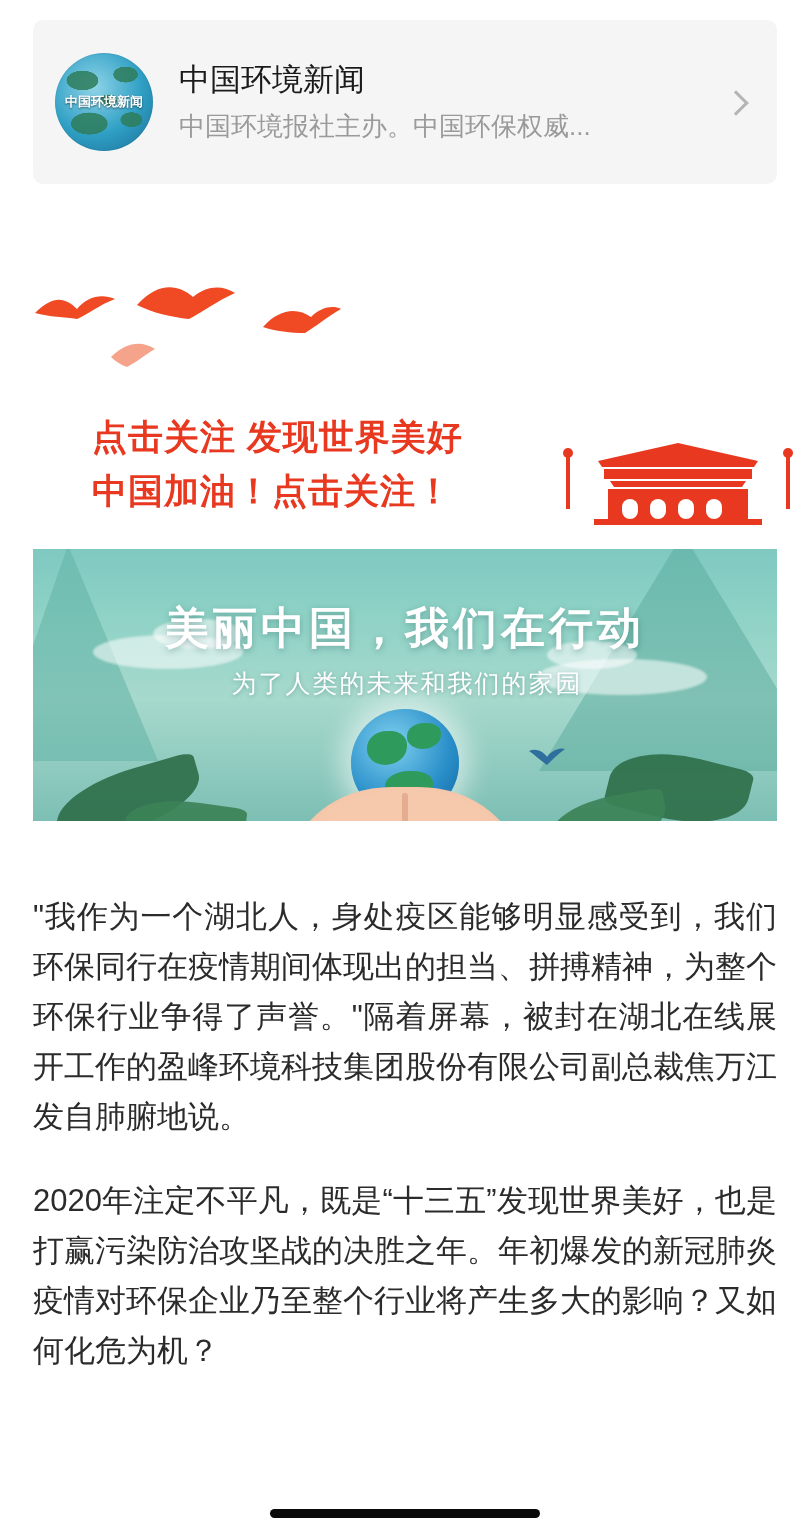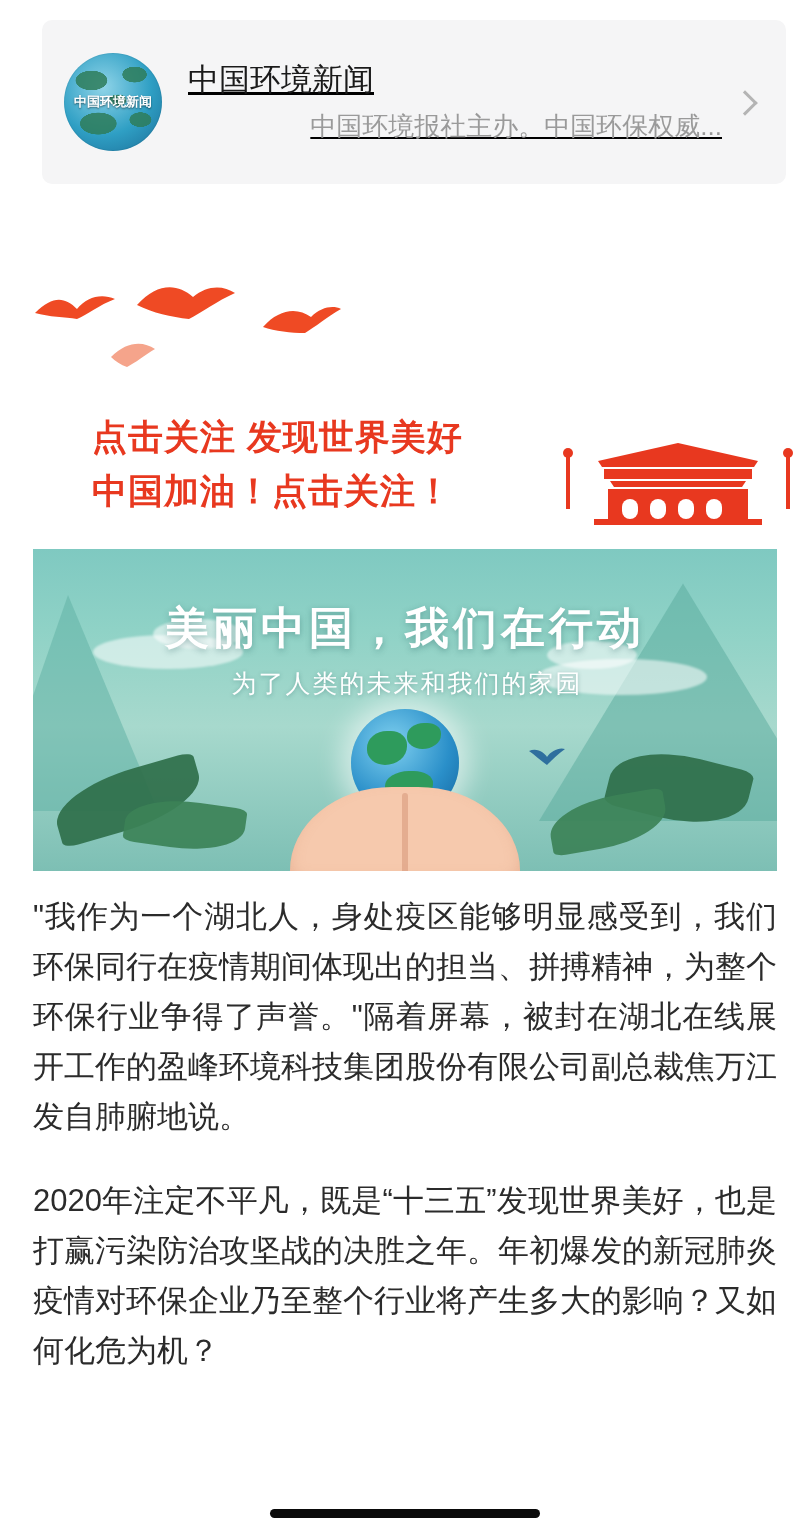--- a/index.html
+++ b/index.html
@@ -11,31 +11,30 @@
     width: 809px;
     height: 1536px;
     font-family: "Liberation Sans", sans-serif;
     overflow: hidden;
     position: relative;
   }
 
   
   .account-card {
     position: absolute;
-    left: 42px;
+    left: 33px;
     top: 20px;
     width: 744px;
     height: 164px;
     background: #f5f5f6;
     border-radius: 10px;
     box-sizing: border-box;
     display: flex;
     align-items: center;
     padding: 0 26px 0 22px;
-    text-decoration: underline;
   }
   .avatar {
     width: 98px;
     height: 98px;
     border-radius: 50%;
     flex: 0 0 98px;
     position: relative;
     overflow: hidden;
     background: radial-gradient(circle at 40% 35%, #8fd4e8 0%, #2f9fc4 55%, #1b6c96 100%);
     box-shadow: inset 0 0 0 1px rgba(0,0,0,0.05);
@@ -79,21 +78,20 @@
     text-overflow: ellipsis;
   }
   .account-desc {
     margin-top: 10px;
     font-size: 26px;
     color: #9a9a9a;
     line-height: 1.25;
     white-space: nowrap;
     overflow: hidden;
     text-overflow: ellipsis;
-    text-align: right;
   }
   .chevron {
     flex: 0 0 28px;
     width: 28px;
     height: 28px;
     margin-left: 10px;
     position: relative;
   }
   .chevron::after {
     content: "";
@@ -141,21 +139,21 @@
     width: 240px;
     height: 92px;
   }
 
   
   .hero {
     position: absolute;
     left: 33px;
     top: 549px;
     width: 744px;
-    height: 322px;
+    height: 272px;
     overflow: hidden;
     background: linear-gradient(180deg, #7fc9c1 0%, #8fd2c6 25%, #a7d9cd 55%, #7dbfb4 100%);
   }
   .hero .mountain-l {
     position: absolute;
     left: -40px;
     bottom: 60px;
     width: 300px;
     height: 240px;
     background: #63b3a6;

